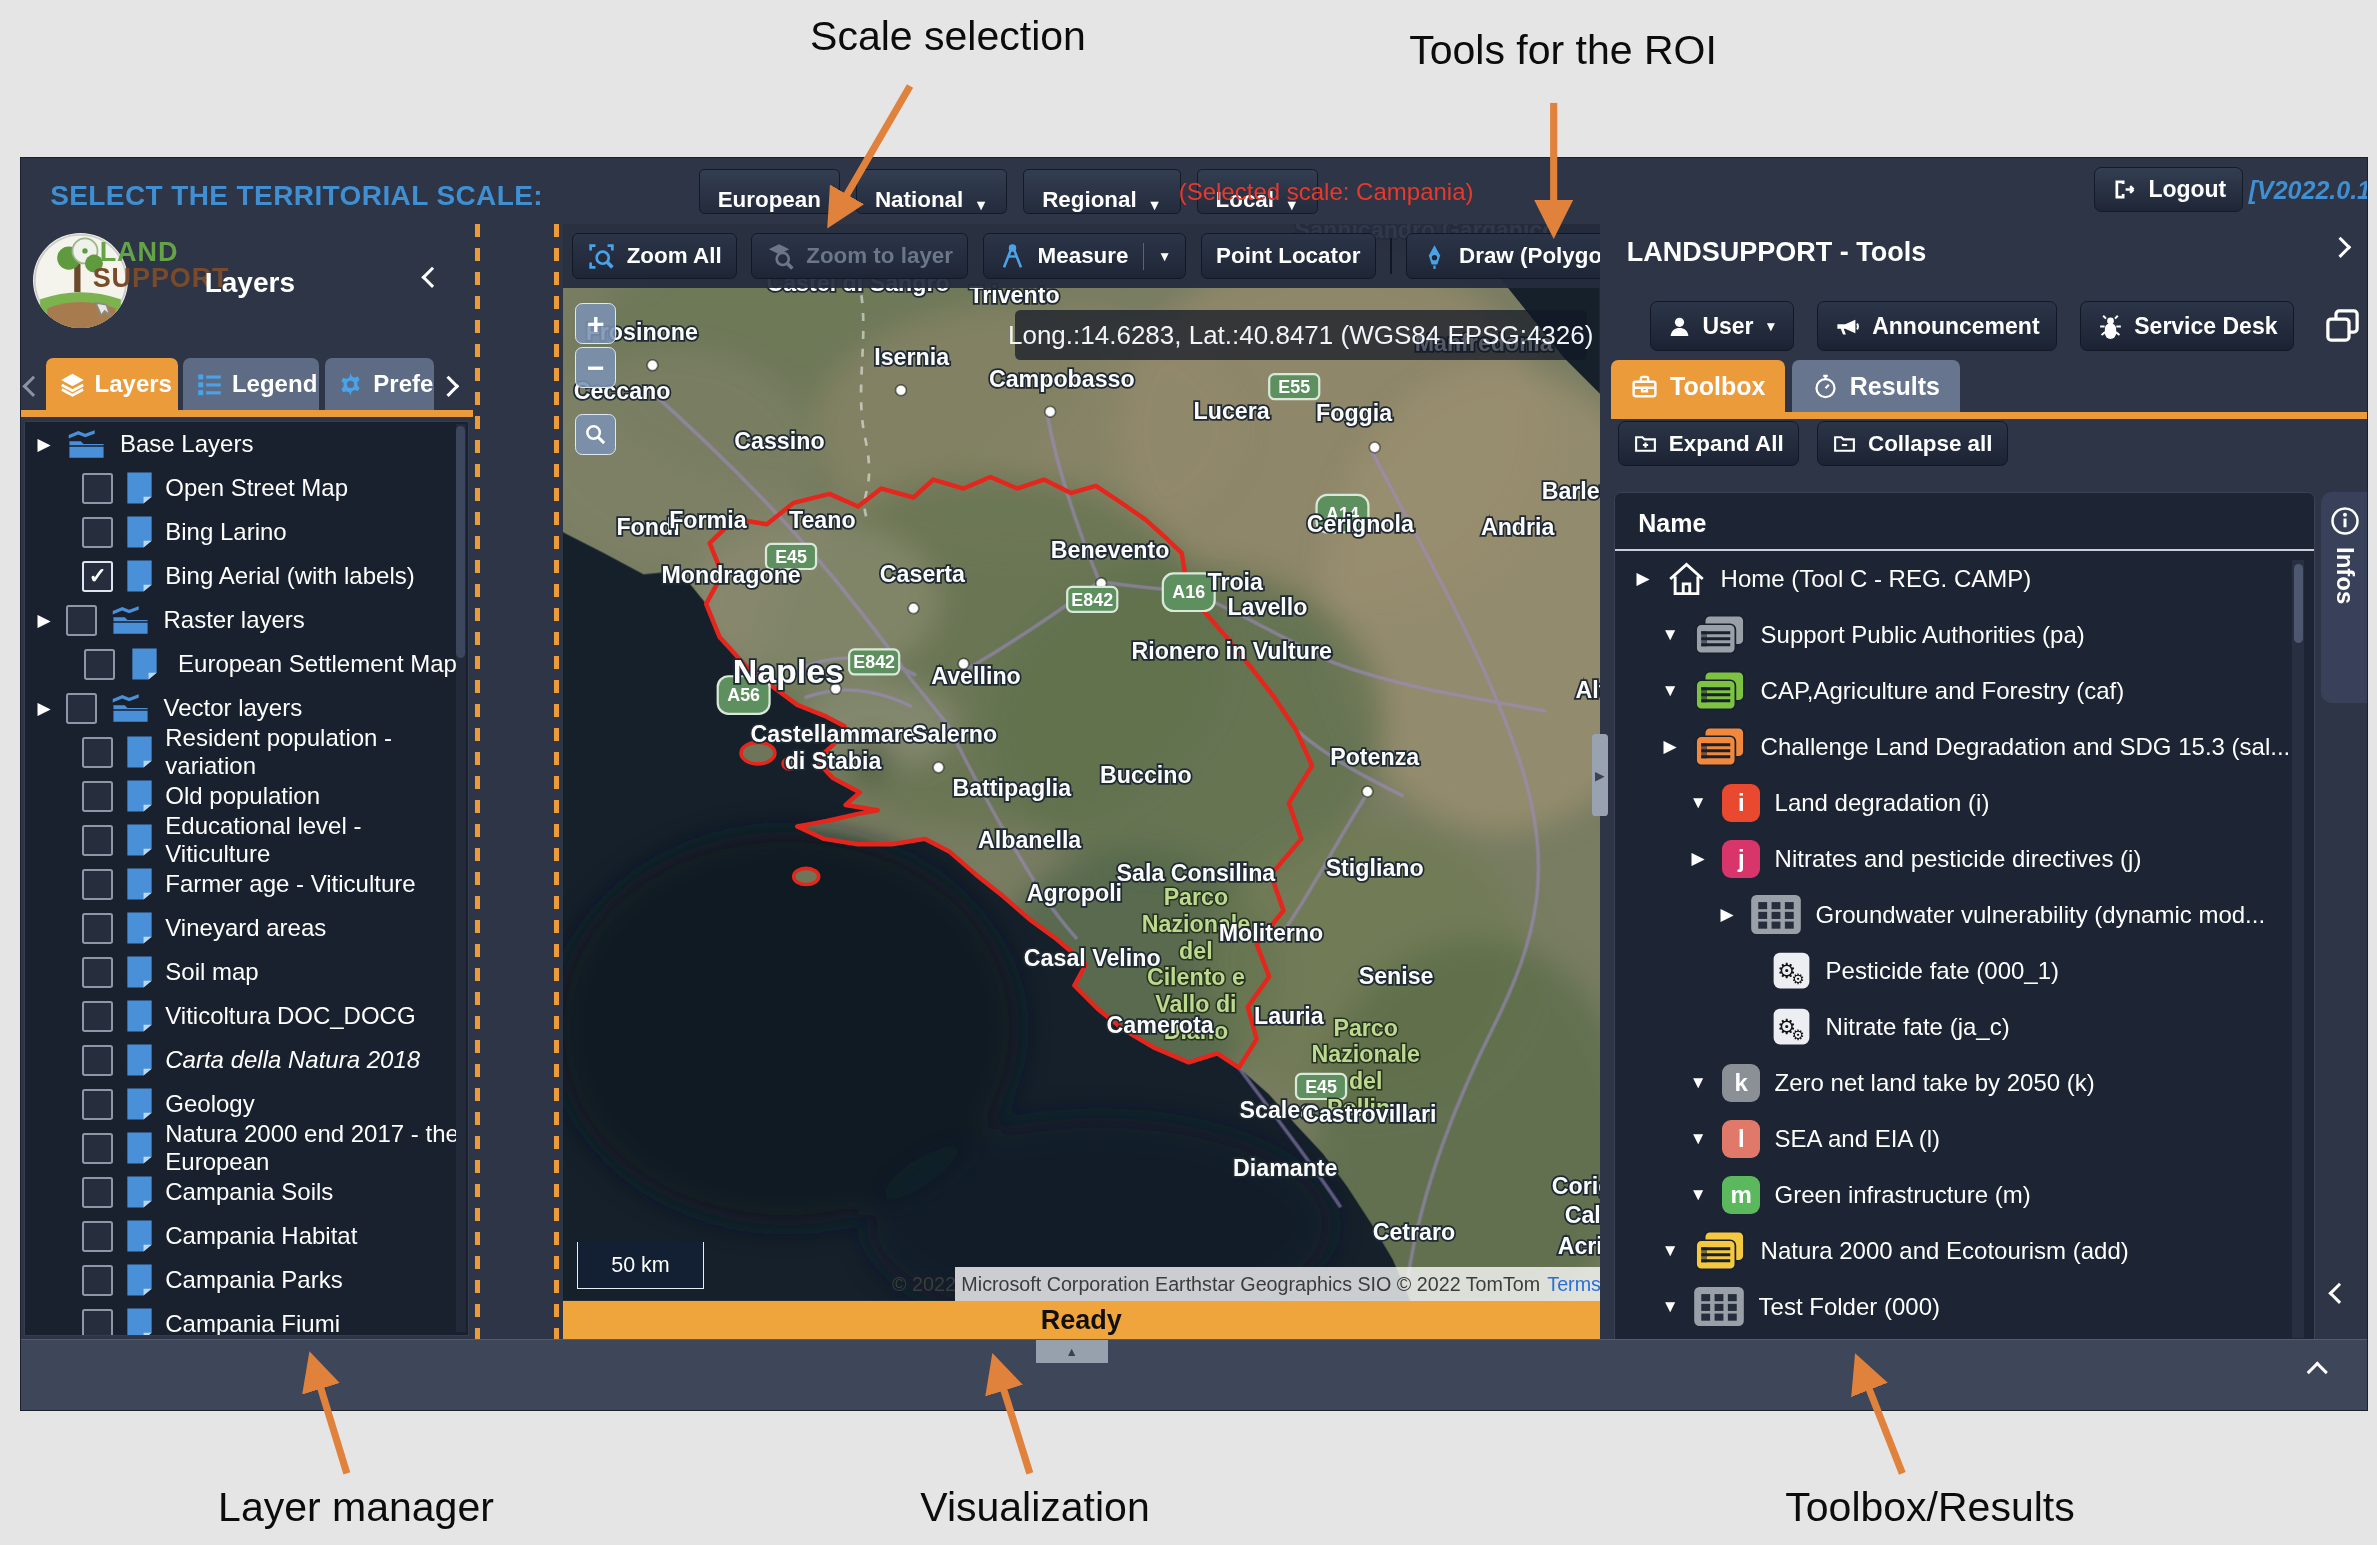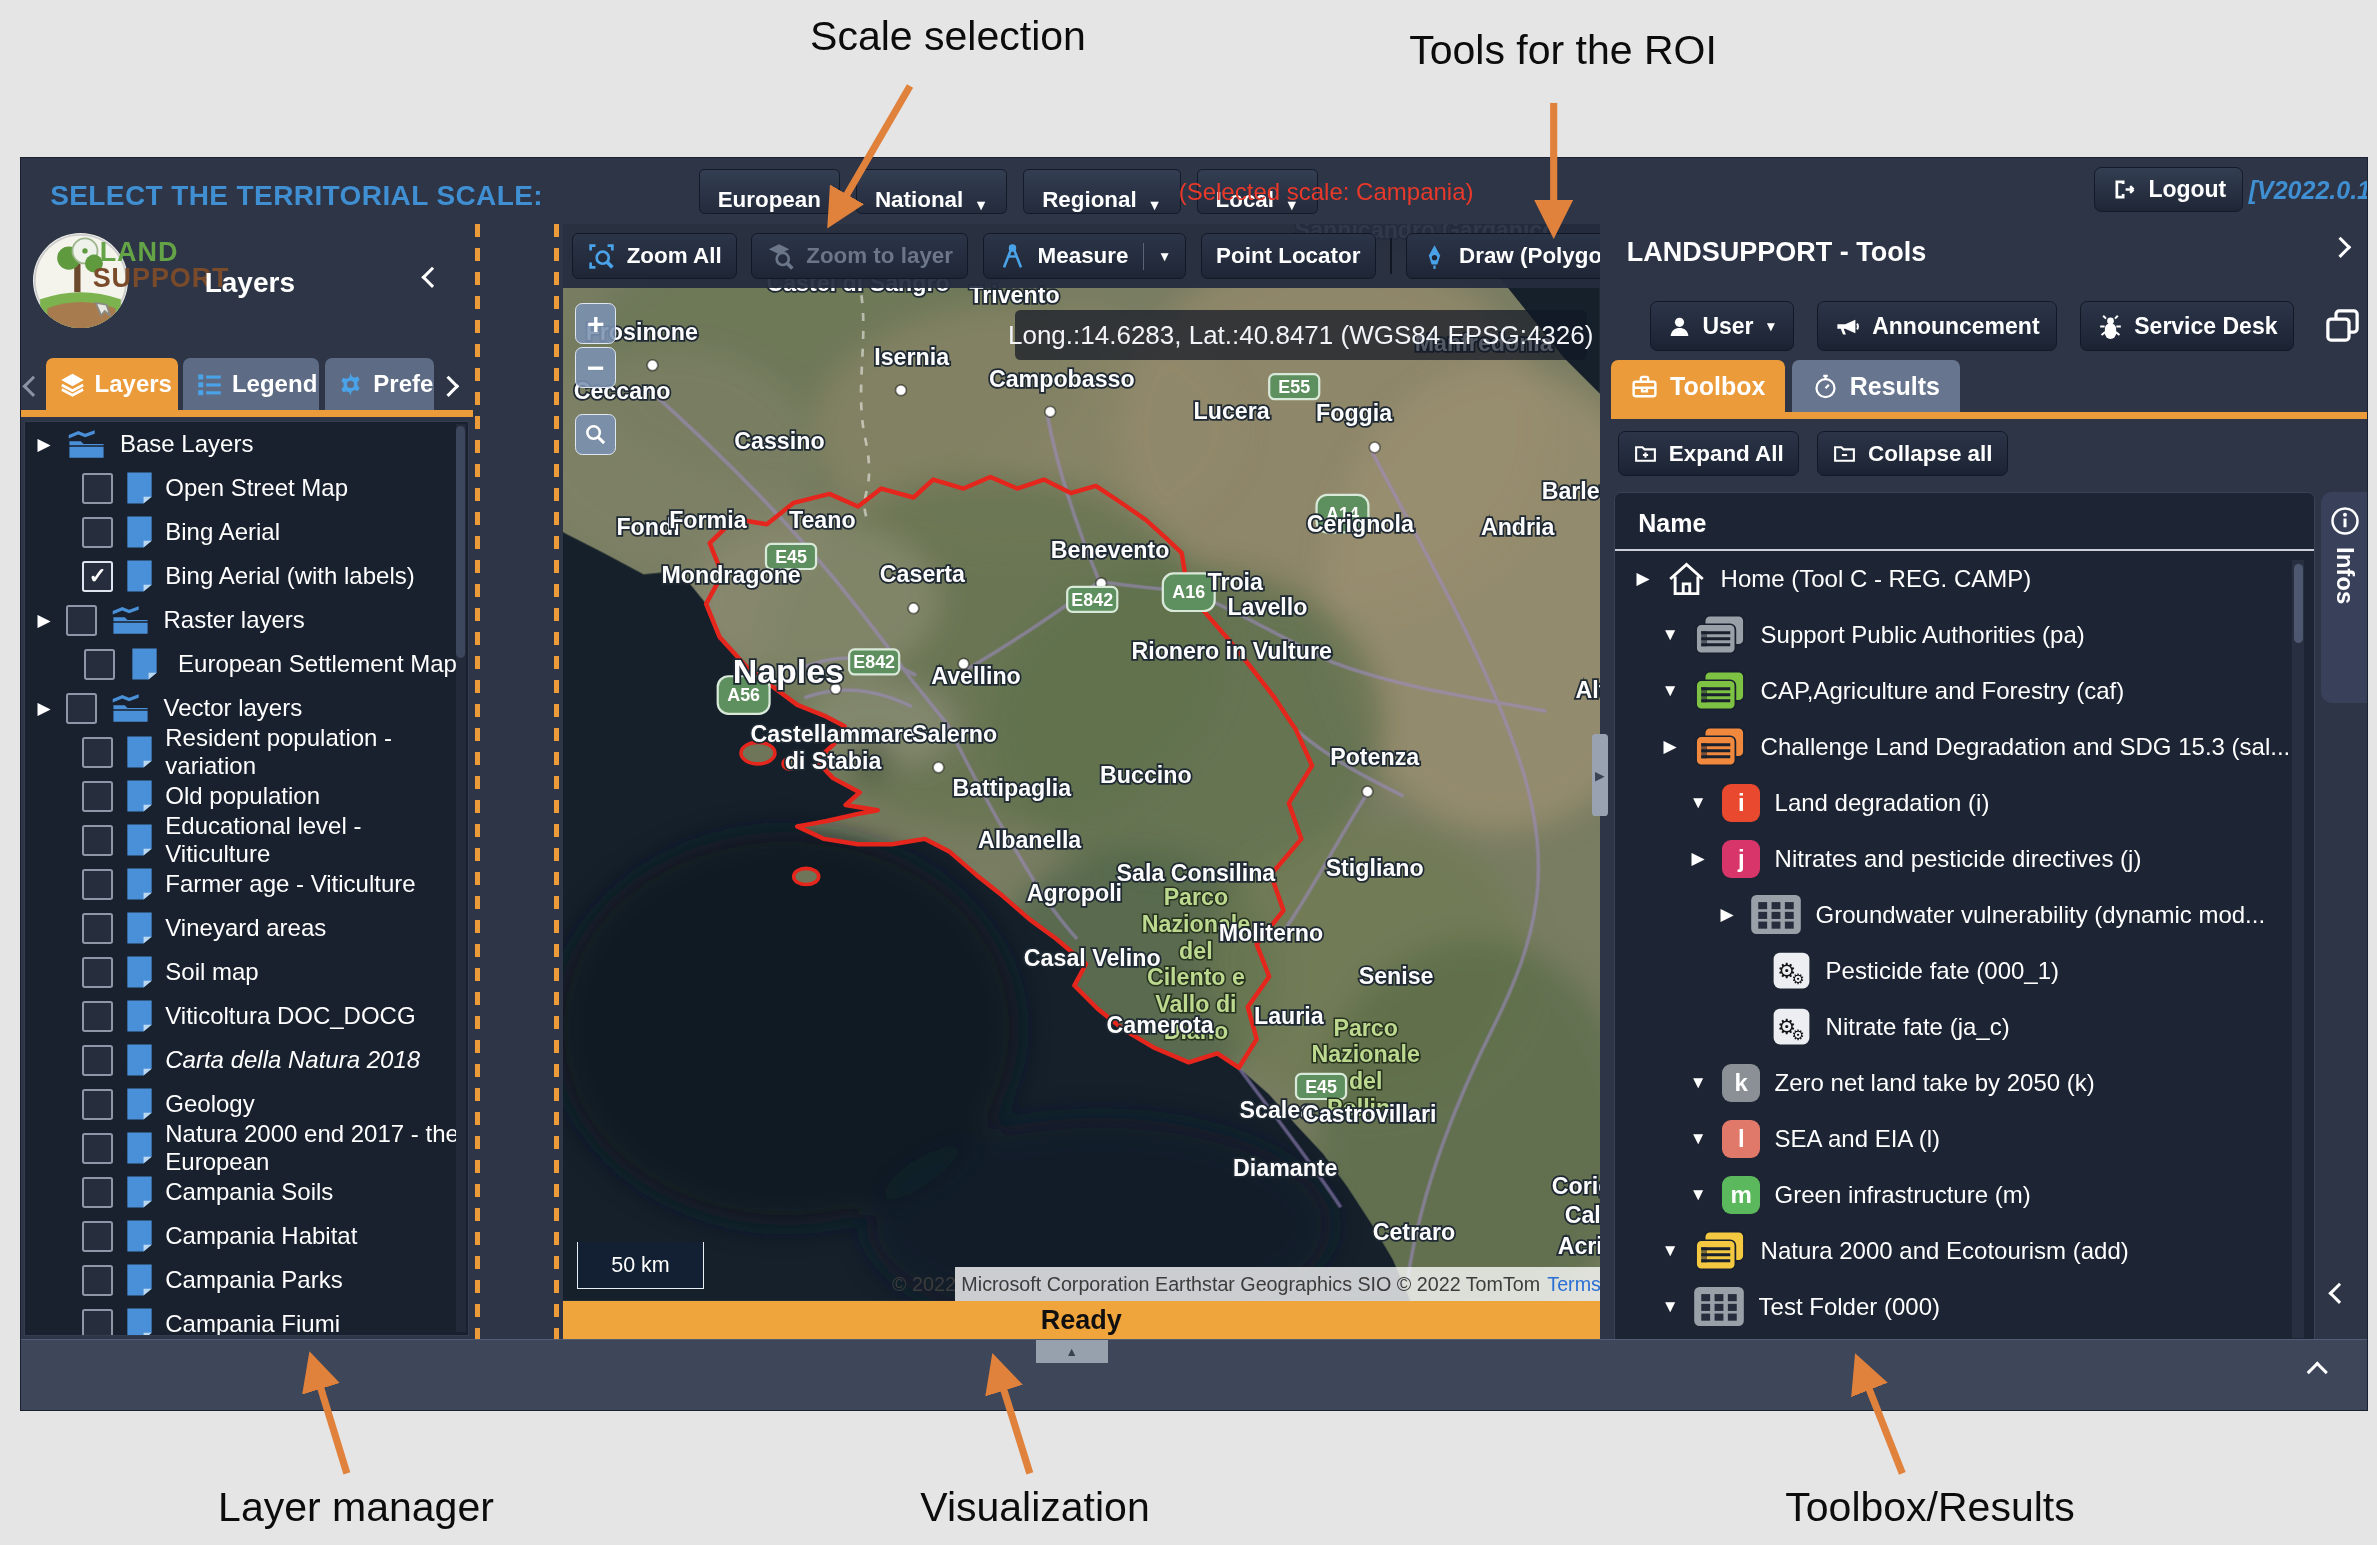--- a/index.html
+++ b/index.html
@@ -75,21 +75,21 @@
   #rp-title{left:16px;top:12.5px;color:#fff;font-size:27px;font-weight:bold;}
   #rp-open{left:722px;top:16px;}
   #rp-buttons{left:39px;top:77px;display:flex;gap:23px;align-items:center;}
   .rp-btn{background:linear-gradient(#2c3548,#1b2333);border:0.9px solid #121826;border-radius:7.2px;height:50px;color:#fff;font-size:23px;font-weight:bold;font-family:inherit;display:flex;align-items:center;gap:10.7px;padding:0 16px;cursor:pointer;white-space:nowrap;}
   #rp-windows{left:712px;top:82px;}
   #rp-tabs{left:0;top:136px;display:flex;align-items:flex-end;}
   .rtab{height:52px;border-radius:7.2px 7.2px 0 0;display:flex;align-items:center;gap:10.7px;padding:0 19.7px;color:#fff;font-size:25px;font-weight:bold;cursor:pointer;}
   .rtab.active{background:#ec9b3b;}
   .rtab.idle{background:#68758f;}
   #rp-underline{left:0;top:188px;width:758px;}
-  #rp-actions{left:7.2px;top:207px;display:flex;gap:18px;}
+  #rp-actions{left:7.2px;top:197px;display:flex;gap:18px;}
   .rp-act{background:linear-gradient(#2c3548,#1b2333);border:0.9px solid #121826;border-radius:7.2px;height:45px;color:#fff;font-size:22.4px;font-weight:bold;font-family:inherit;display:flex;align-items:center;gap:10.7px;padding:0 14.3px;cursor:pointer;}
   #right-tree{left:3.6px;top:268px;width:701px;height:848px;background:#1d2433;border:1.8px solid #3a4254;border-radius:7.2px 7.2px 0 0;box-sizing:border-box;overflow:hidden;}
   #rt-name{padding:16px 0 10.7px 23px;color:#fff;font-size:25px;font-weight:bold;border-bottom:2.7px solid #c9ceda;}
   .rtree-row{height:56px;display:flex;align-items:center;gap:14.3px;color:#fff;font-size:24px;white-space:nowrap;overflow:hidden;}
   .letter-ic{width:38px;height:38px;border-radius:9px;display:flex;align-items:center;justify-content:center;color:#fff;font-weight:bold;font-size:24px;flex:0 0 auto;}
   #rt-scroll{left:681px;top:336px;width:12.5px;height:778px;background:#272f40;}
   #rt-thumb{left:683px;top:340px;width:9px;height:79px;background:#4d5870;border-radius:4.5px;}
   #infos-tab{left:710px;top:268px;width:48px;height:211px;background:#39415a;border-radius:10.7px 0 0 10.7px;display:flex;flex-direction:column;align-items:center;gap:10.7px;padding-top:14.3px;box-sizing:border-box;cursor:pointer;}
   #infos-label{writing-mode:vertical-rl;color:#fff;font-size:24px;font-weight:bold;}
   #rp-bottom-collapse{left:721px;top:1062px;}
@@ -221,21 +221,21 @@
             <span class="lbl">Open Street Map</span>
           </div>
           <div class="ltree-row" style="padding-left: 57px;">
             <span class="cb"></span>
             <span class="icw">
               <svg width="27" height="34" viewBox="0 0 20 25">
                 <path d="M1 1h18v18l-6 5H1z" fill="#4a90d9"></path>
                 <path d="M19 19l-6 5v-5z" fill="#bcd7f0"></path>
               </svg>
             </span>
-            <span class="lbl">Bing Aerial</span>
+            <span class="lbl">Bing Larino</span>
           </div>
           <div class="ltree-row" style="padding-left: 57px;">
             <span class="cb on">✓</span>
             <span class="icw">
               <svg width="27" height="34" viewBox="0 0 20 25">
                 <path d="M1 1h18v18l-6 5H1z" fill="#4a90d9"></path>
                 <path d="M19 19l-6 5v-5z" fill="#bcd7f0"></path>
               </svg>
             </span>
             <span class="lbl">Bing Aerial (with labels)</span>

